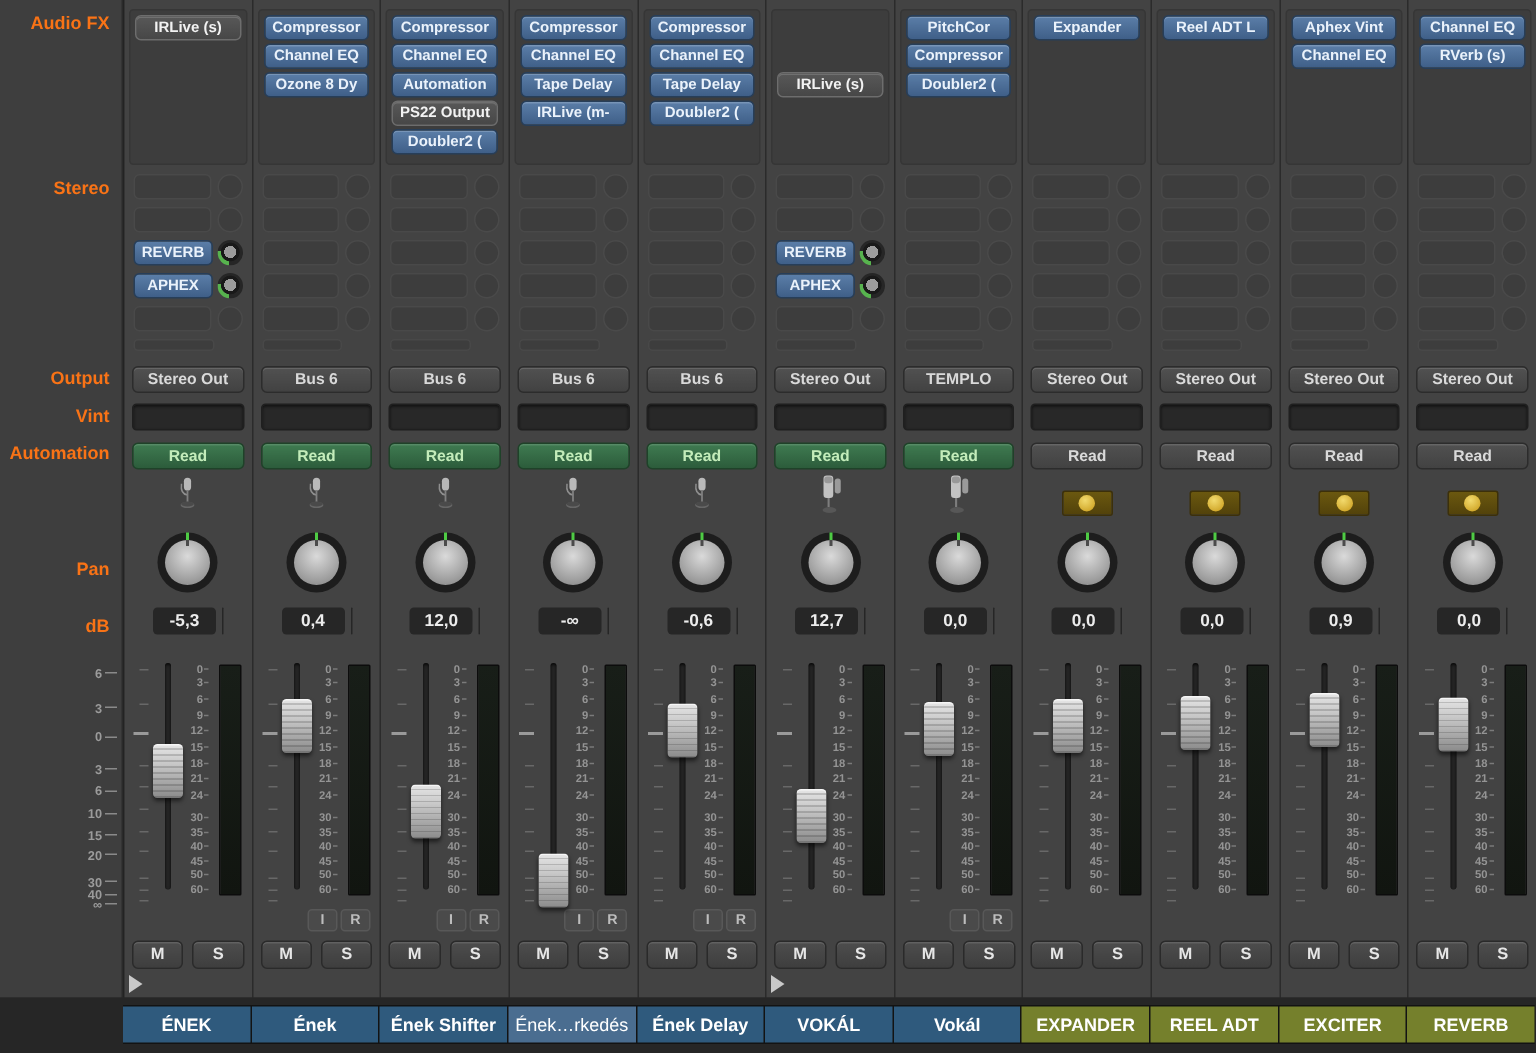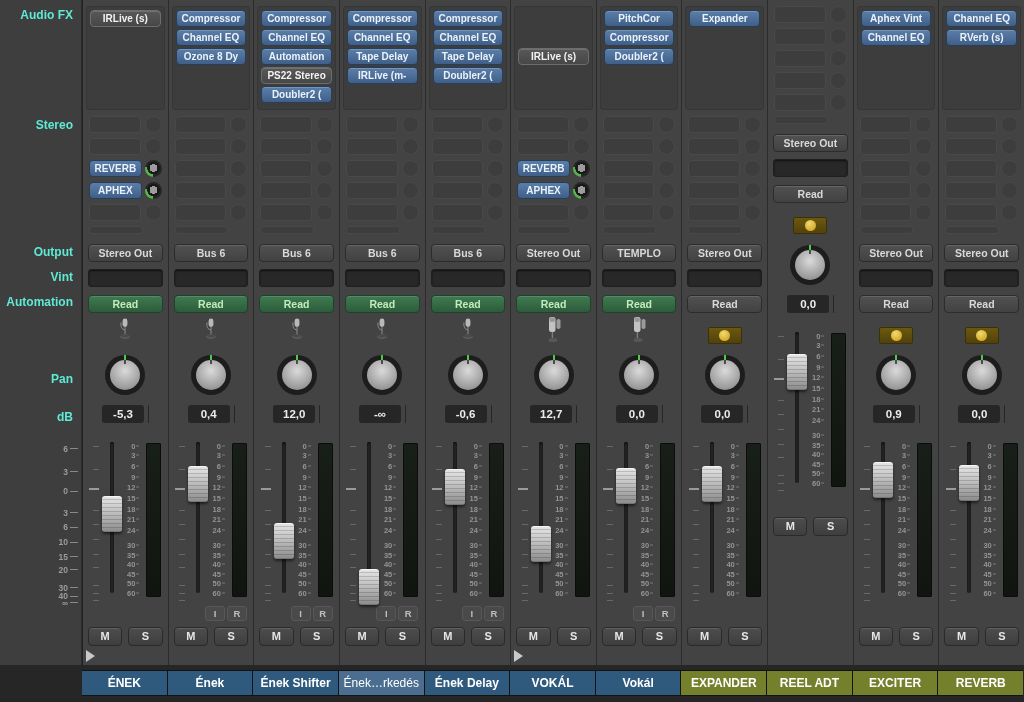--- a/index.html
+++ b/index.html
@@ -1,20 +1,20 @@
 <!DOCTYPE html>
 <html><head>
 <meta charset="utf-8">
 <style>
   html,body{margin:0;padding:0;background:#1e1e1e;}
   #mixer{position:relative;width:1024px;height:702px;background:#2a2a2a;overflow:hidden;
          font-family:"Liberation Sans",sans-serif;-webkit-font-smoothing:antialiased;}
   
   #gutter{position:absolute;left:0;top:0;width:81px;height:665px;background:#3e3e3e;}
-  .glabel{position:absolute;right:8px;color:#5eead4;font-size:12px;font-weight:bold;white-space:nowrap;}
+  .glabel{position:absolute;right:8px;color:#f97316;font-size:12px;font-weight:bold;white-space:nowrap;}
   #gscale{position:absolute;right:3px;top:442px;width:34px;height:164px;}
   .gscale-item{position:absolute;right:0;transform:translateY(-50%);color:#9b9b9b;font-size:8.5px;
                font-weight:bold;display:flex;align-items:center;gap:2px;}
   .gscale-item i{display:block;width:8px;height:1px;background:#8a8a8a;}
   
   #strips{position:absolute;left:82px;top:0;width:941px;height:665px;display:flex;gap:1px;
           background:#2b2b2b;border-left:1px solid#232323;}
   .strip{flex:1 1 0;background:#434343;position:relative;min-width:0;}
   .fx-panel{margin:6px 3px 0;height:98px;padding:2px 3px;background:#3d3d3d;border:1px solid #363636;
             border-radius:3px;display:flex;flex-direction:column;}
@@ -380,21 +380,21 @@
           <div class="fx-row">
             <div class="fx-btn blue">Compressor</div>
           </div>
           <div class="fx-row">
             <div class="fx-btn blue">Channel EQ</div>
           </div>
           <div class="fx-row">
             <div class="fx-btn blue">Automation</div>
           </div>
           <div class="fx-row">
-            <div class="fx-btn gray">PS22 Stereo</div>
+            <div class="fx-btn gray">PS22 Output</div>
           </div>
           <div class="fx-row">
             <div class="fx-btn blue">Doubler2 (</div>
           </div>
         </div>
         <div class="sends">
           <div class="send-row">
             <div class="send-rect"></div>
             <div class="send-knob"></div>
           </div>
@@ -1039,20 +1039,29 @@
           <div class="fmeter"></div>
         </div>
         <div class="ir-row"></div>
         <div class="ms-row">
           <div class="ms-btn">M</div>
           <div class="ms-btn">S</div>
         </div>
         <div class="disc-row"></div>
       </div>
       <div class="strip">
+        <div class="fx-panel">
+          <div class="fx-row">
+            <div class="fx-btn blue">Reel ADT L</div>
+          </div>
+          <div class="fx-row"></div>
+          <div class="fx-row"></div>
+          <div class="fx-row"></div>
+          <div class="fx-row"></div>
+        </div>
         <div class="sends">
           <div class="send-row">
             <div class="send-rect"></div>
             <div class="send-knob"></div>
           </div>
           <div class="send-row">
             <div class="send-rect"></div>
             <div class="send-knob"></div>
           </div>
           <div class="send-row">

